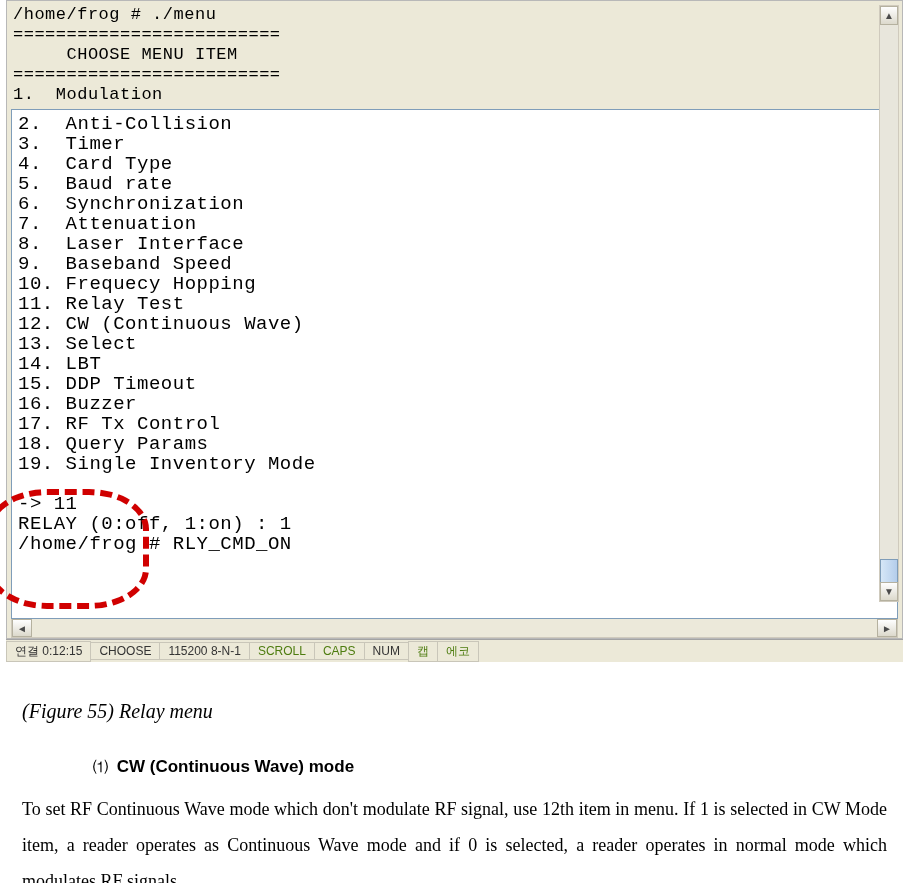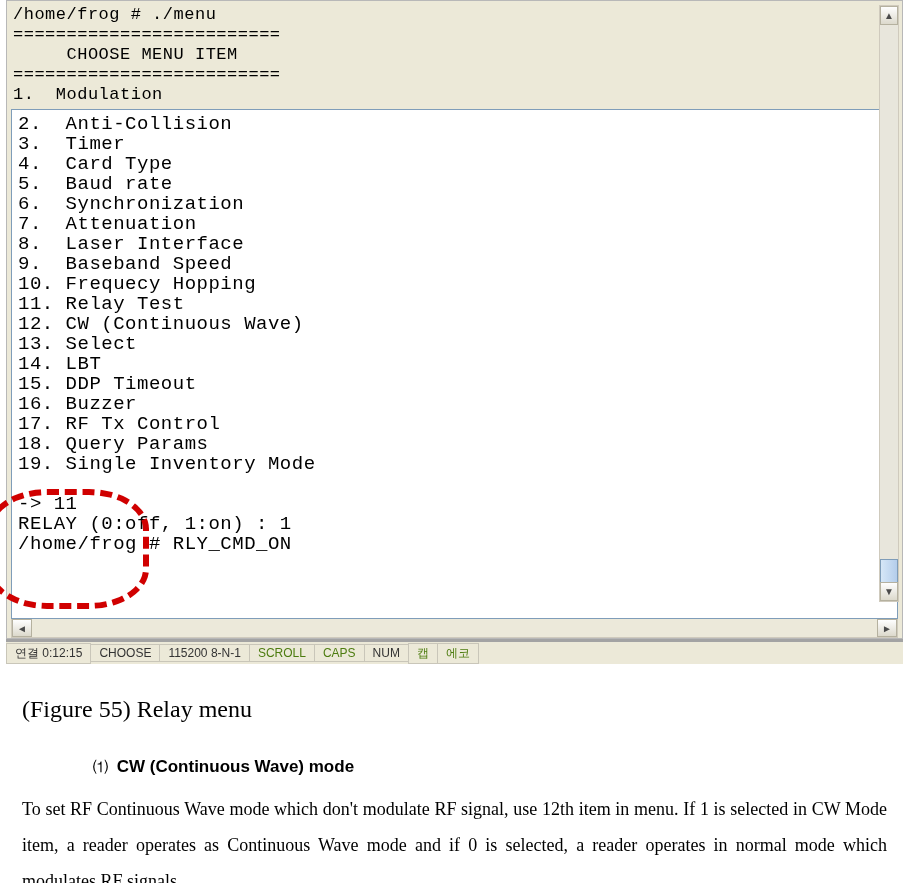--- a/index.html
+++ b/index.html
@@ -8,25 +8,25 @@
   .terminal-top{background:#ece9d8;font-family:Liberation Mono, monospace;font-size:17px;line-height:20px;letter-spacing:0.5px;white-space:pre;padding:0 2px 4px 2px;color:#000;}
   .terminal-inner-wrap{position:relative;}
   .terminal-inner{border:1px solid #7f9db9;background:#ffffff;font-family:"Consolas","Courier New",monospace;font-size:19px;line-height:20px;letter-spacing:0.5px;white-space:pre;padding:4px 6px;min-height:500px;position:relative;overflow:auto;}
   .circle-callout{position:absolute;border:6px dashed #d00000;border-radius:60px/40px;width:150px;height:108px;left:-24px;top:380px;pointer-events:none;}
   .hscroll{position:relative;height:18px;background:#e8e6dc;border:1px solid #cfcabd;border-top:none;display:flex;align-items:stretch;}
   .hscroll .arrow{width:18px;background:linear-gradient(#fefefe,#dcd9cc);border:1px solid #b5b19f;display:flex;align-items:center;justify-content:center;font-size:10px;color:#4a4a4a;}
   .hscroll .track{flex:1;background:#ece9da;}
   .vscroll-ghost{position:absolute;right:3px;top:4px;bottom:36px;width:18px;background:#e8e6dc;border:1px solid #cfcabd;}
   .vscroll-ghost .vthumb{position:absolute;left:0;right:0;bottom:18px;height:22px;background:linear-gradient(90deg,#d6e7f7,#b4cdeb);border:1px solid #7f9db9;}
   .vscroll-ghost .varr{position:absolute;left:0;right:0;height:17px;background:linear-gradient(#fefefe,#dcd9cc);border:1px solid #b5b19f;font-size:10px;display:flex;align-items:center;justify-content:center;color:#4a4a4a;}
-  .statusbar{display:flex;align-items:center;font-size:12px;font-family:"Tahoma",sans-serif;color:#333;background:#ece9d8;border-top:3px solid #a3a3a3;height:22px;margin:0 6px 0 6px;}
+  .statusbar{display:flex;align-items:center;font-size:12px;font-family:"Tahoma",sans-serif;color:#333;background:#ece9d8;border-top:1px solid #a3a3a3;height:22px;margin:0 6px 0 6px;}
   .statusbar .cell{border:1px solid #c9c6b9;padding:1px 8px;margin-right:-1px;background:#ece9d8;white-space:nowrap;}
   .statusbar .cell.dim{color:#4d7c0f;}
   .doc{padding:14px 22px 20px 22px;font-family:"Georgia","Times New Roman",serif;font-size:18px;color:#000;}
-  .caption{font-family:"Georgia","Times New Roman",serif;font-size:24px;margin:18px 0 34px 0;}
+  .caption{font-family:"Georgia","Times New Roman",serif;font-size:20px;margin:24px 0 34px 0;font-style:italic;}
   .sub-head{font-family:"Arial","Helvetica",sans-serif;font-size:17px;margin-left:71px;margin-bottom:14px;}
   .sub-head .num{font-family:"Georgia",serif;font-size:15px;margin-right:4px;}
   .sub-head .ttl{font-weight:600;}
   .body-text{font-size:18px;line-height:36px;text-align:justify;}
 </style>
 </head>
 <body>
 
 <div class="page">
 

